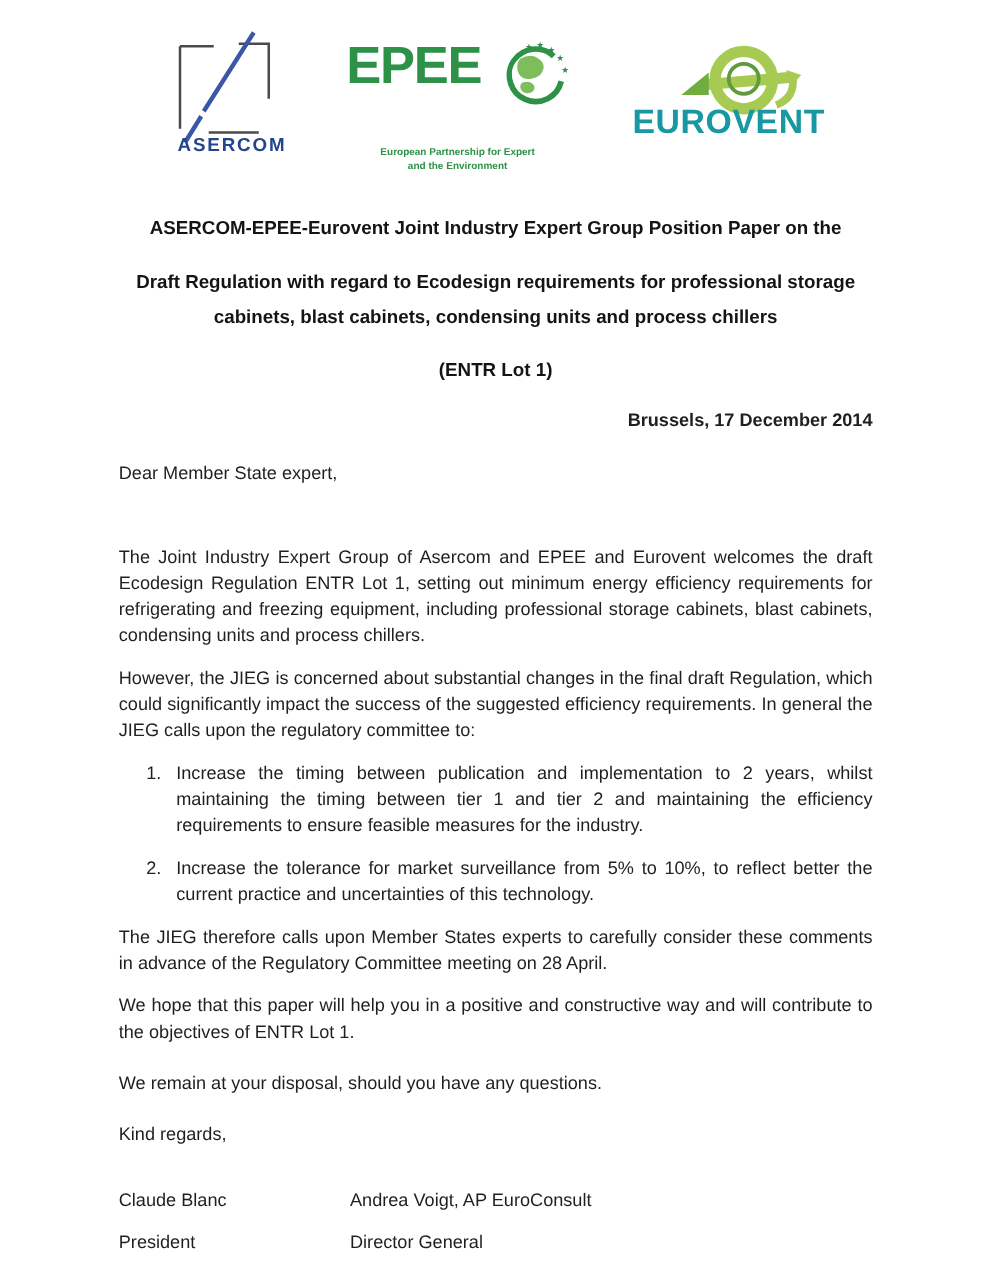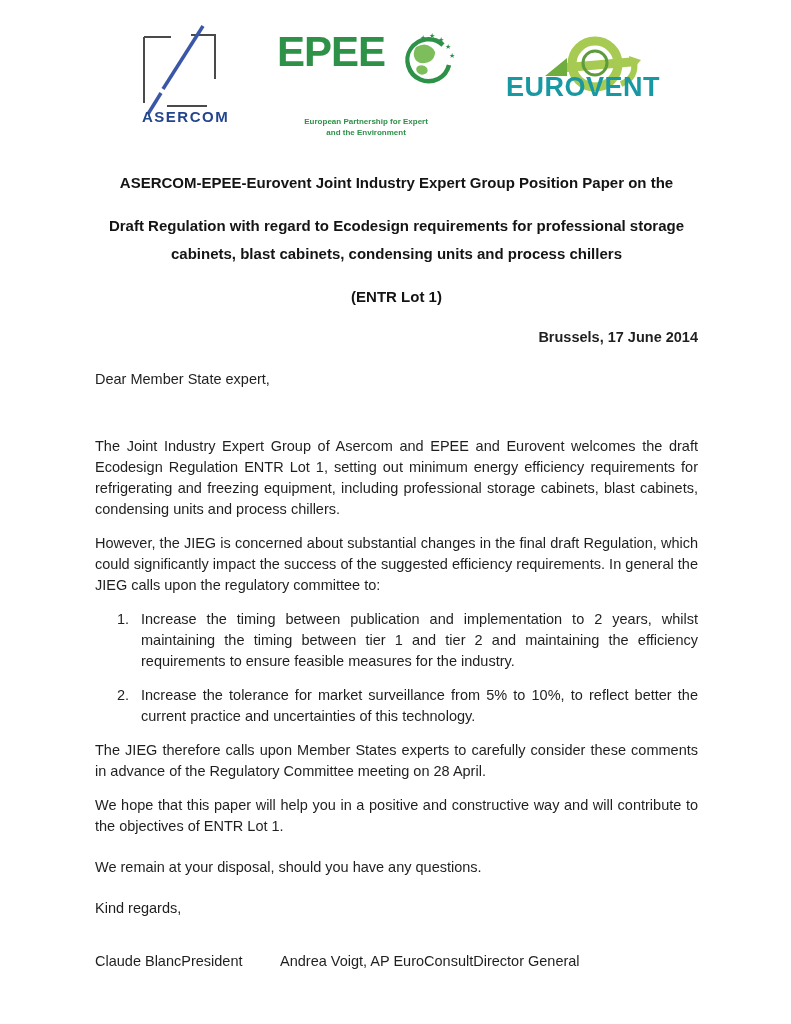--- a/index.html
+++ b/index.html
@@ -39,21 +39,21 @@
   }
   .epee-tagline {
     margin-top: 10px;
     text-align: center;
     color: #2e9148;
     font-size: 8px;
     line-height: 11px;
     font-weight: bold;
     width: 100%;
   }
-  .eurovent { margin-top: 6px; position: relative; width: 160px; }
+  .eurovent { margin-top: 6px; position: relative; width: 160px; gap: 10px; }
   .ev-emblem { display: block; margin: 0 auto 0 34px; }
   .ev-word {
     position: relative;
     z-index: 2;
     color: #1798a3;
     font-weight: bold;
     font-size: 27px;
     letter-spacing: 0.5px;
     margin-top: -34px;
   }
@@ -96,21 +96,21 @@
   }
   .num-item .li-text {
     flex: 1;
     font-size: 14.5px;
     line-height: 21px;
     text-align: justify;
   }
   .closing { margin-top: 20px; text-align: left; }
   
   .sig-grid { display: flex; margin-top: 17px; }
-  .sig-col { display: flex; flex-direction: row; }
+  .sig-col { display: flex; flex-direction: column; }
   .sig-col-1 { width: 185px; }
   .sig-col-2 { width: 230px; }
   .sig-col-3 { flex: 1; }
   .sig-line {
     font-size: 14.5px;
     line-height: 15px;
     margin-top: 18px;
     white-space: nowrap;
   }
 </style>
@@ -172,21 +172,21 @@
 
   </header>
 
   <main class="content">
 
     <div class="title-1">ASERCOM-EPEE-Eurovent Joint Industry Expert Group Position Paper on the</div>
     <div class="title-2a">Draft Regulation with regard to Ecodesign requirements for professional storage</div>
     <div class="title-2b">cabinets, blast cabinets, condensing units and process chillers</div>
     <div class="title-3">(ENTR Lot 1)</div>
 
-    <div class="dateline">Brussels, 17 June 2014</div>
+    <div class="dateline">Brussels, 17 December 2014</div>
 
     <p class="para salutation">Dear Member State expert,</p>
 
     <p class="para gap-large">The Joint Industry Expert Group of Asercom and EPEE and Eurovent welcomes the draft Ecodesign Regulation ENTR Lot 1, setting out minimum energy efficiency requirements for refrigerating and freezing equipment, including professional storage cabinets, blast cabinets, condensing units and process chillers.</p>
 
     <p class="para">However, the JIEG is concerned about substantial changes in the final draft Regulation, which could significantly impact the success of the suggested efficiency requirements. In general the JIEG calls upon the regulatory committee to:</p>
 
     <div class="num-list">
       <div class="num-item">
         <span class="num">1.</span>

